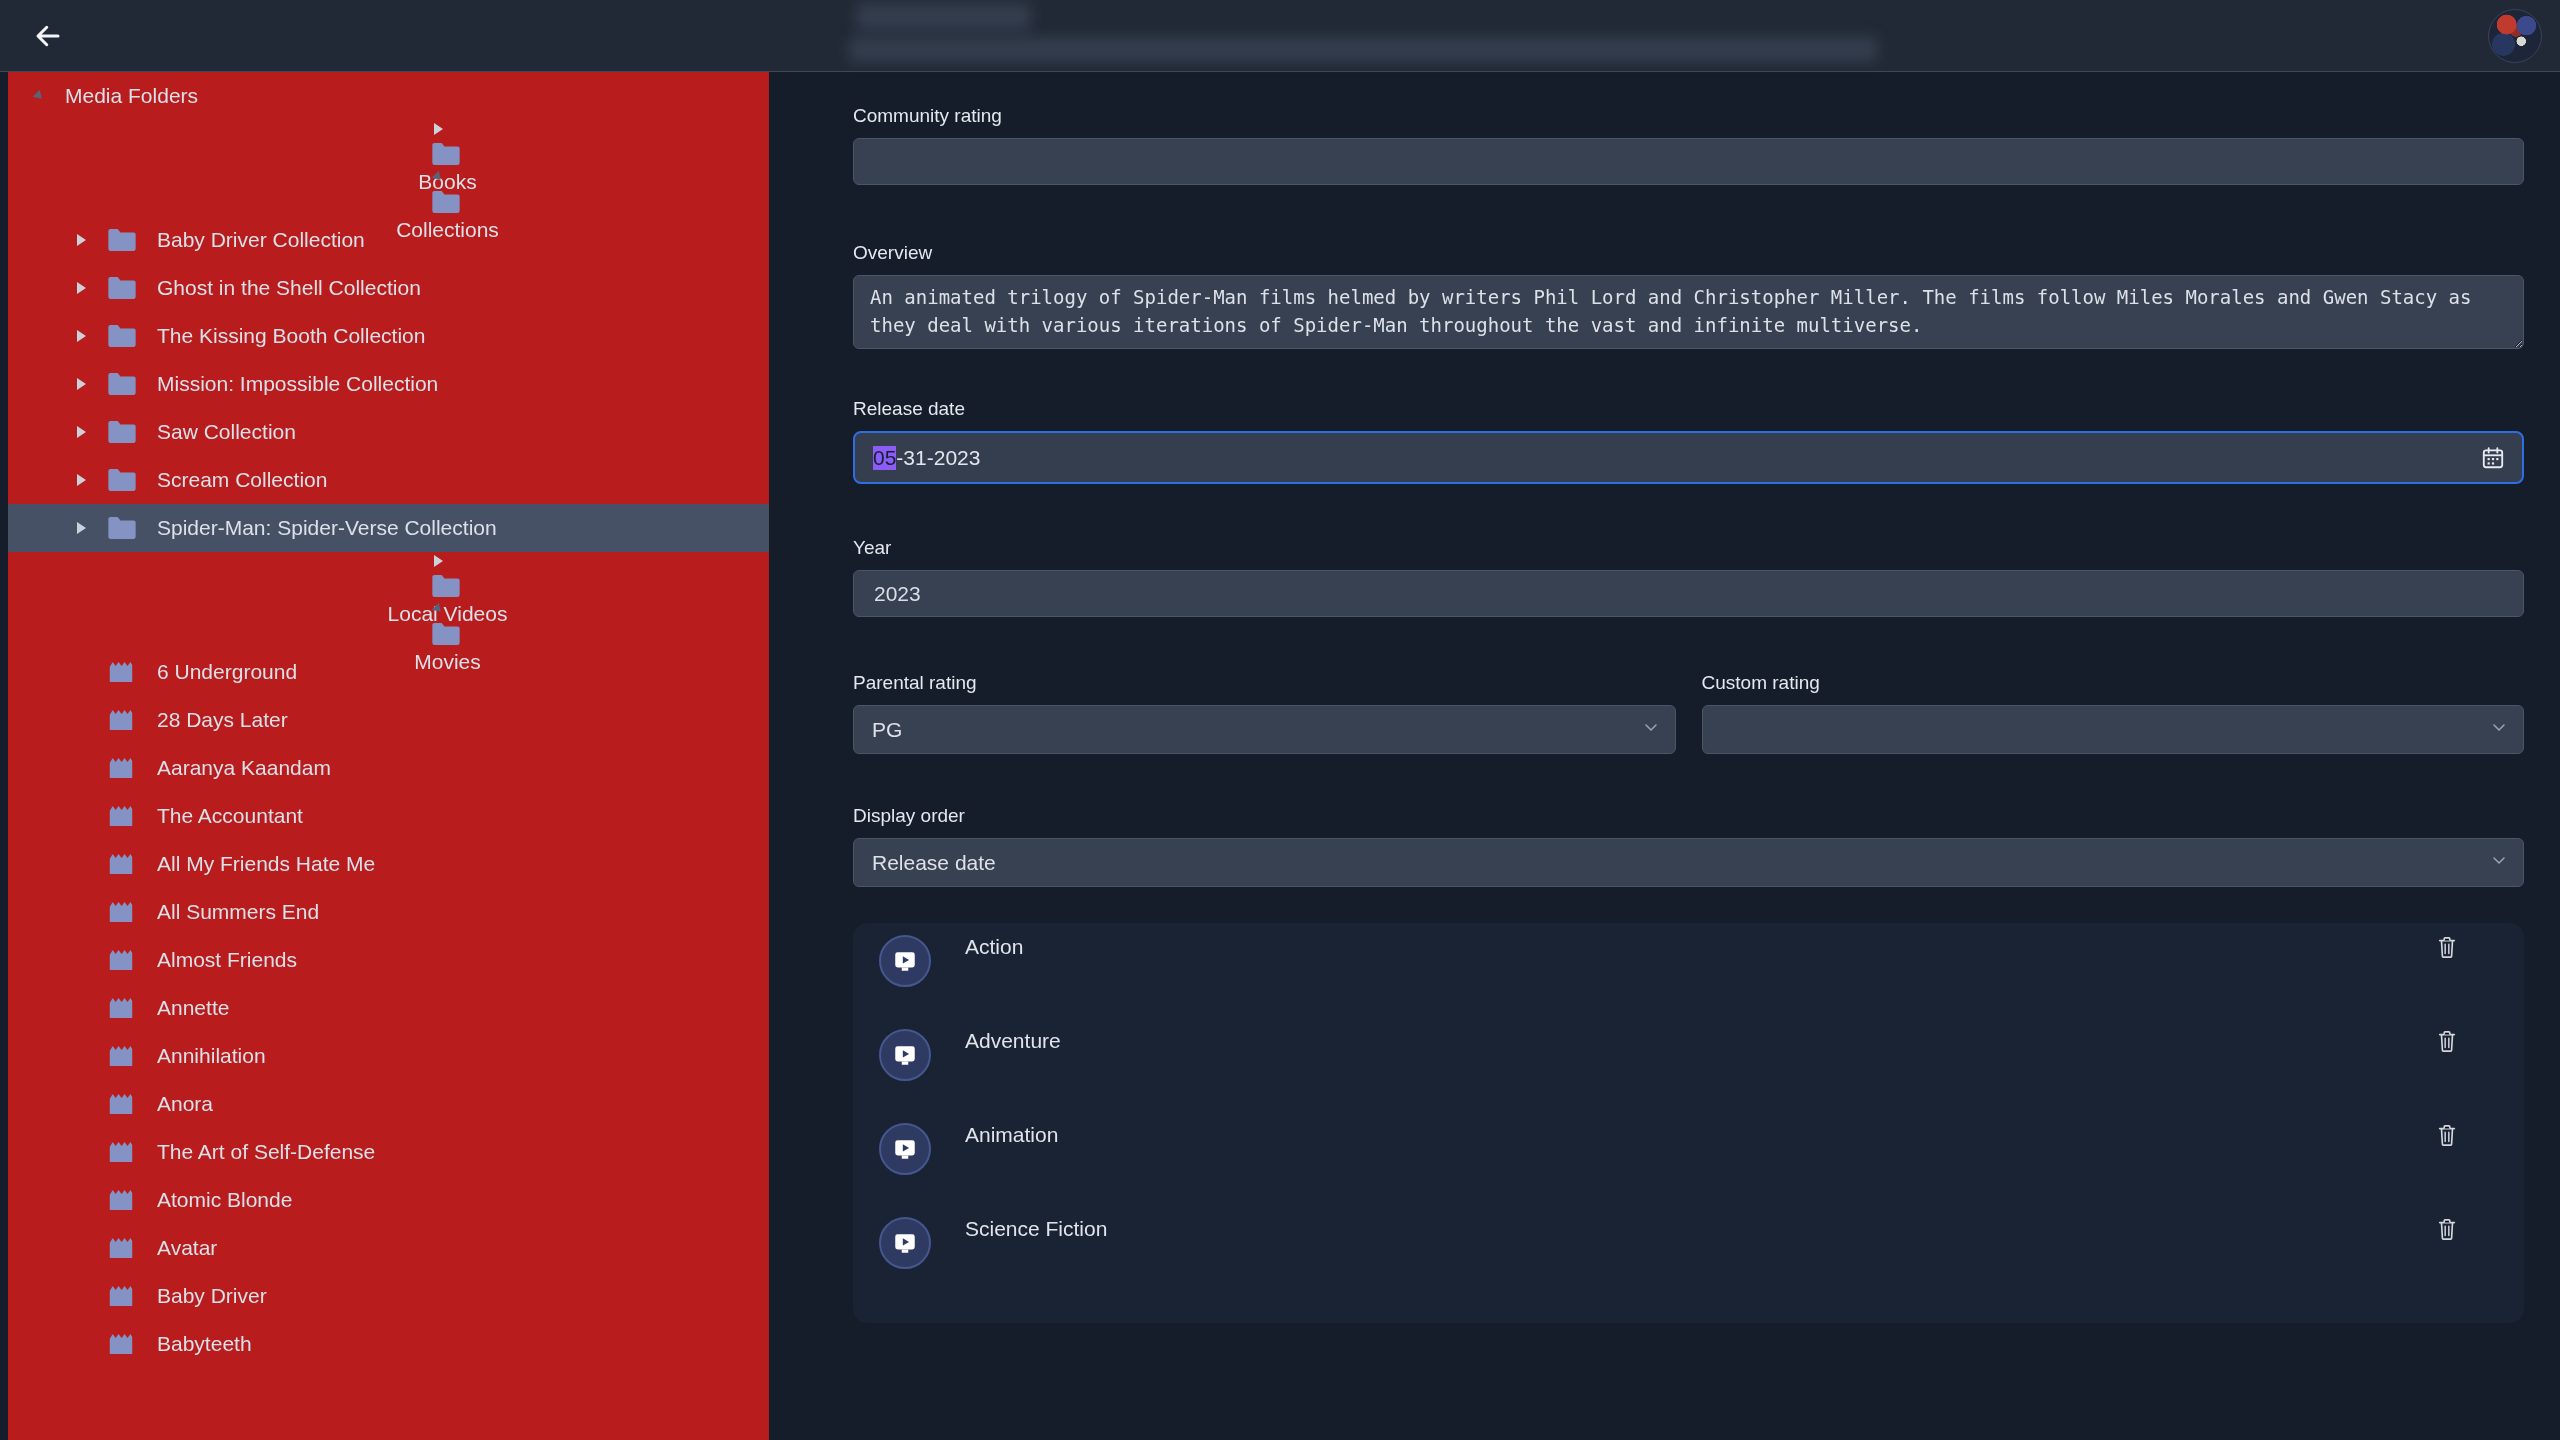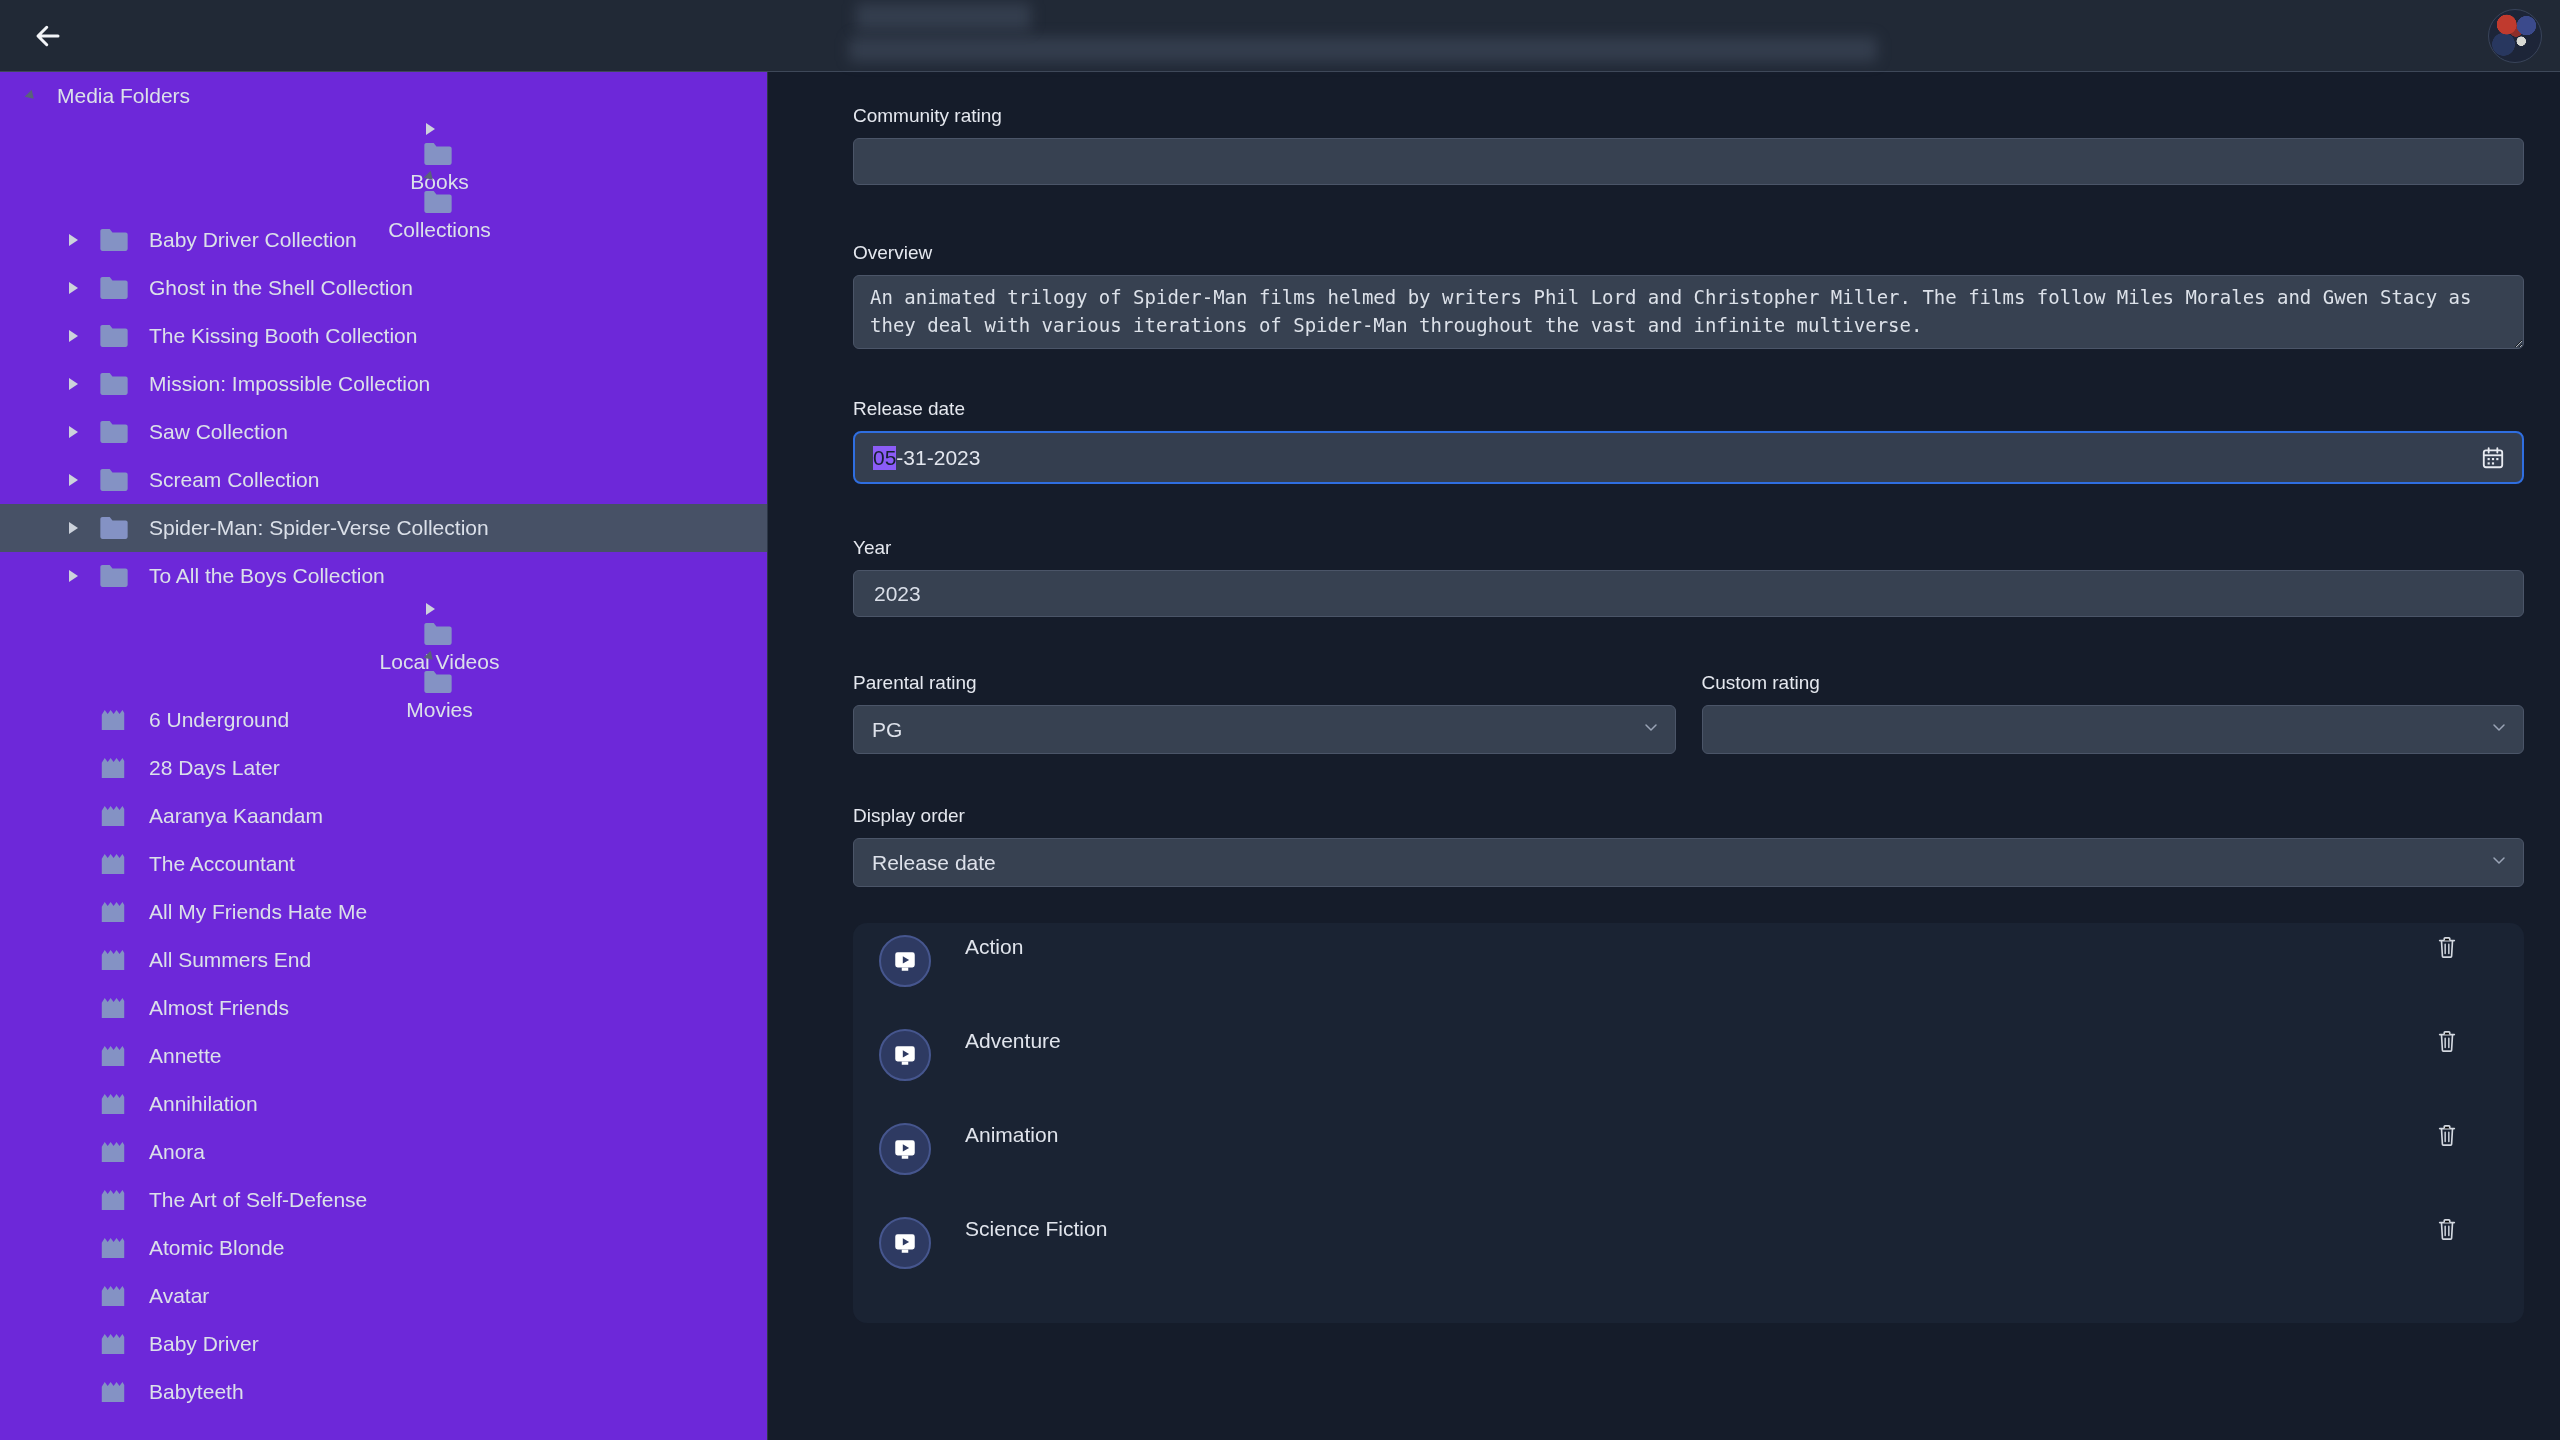--- a/index.html
+++ b/index.html
@@ -29,22 +29,22 @@
       radial-gradient(circle at 34% 28%, #c03a2e 0 19%, rgba(0,0,0,0) 20%),
       radial-gradient(circle at 62% 60%, #d8d9d3 0 10%, rgba(0,0,0,0) 11%),
       radial-gradient(circle at 72% 30%, #3b4a8c 0 18%, rgba(0,0,0,0) 19%),
       radial-gradient(circle at 28% 66%, #28375f 0 22%, rgba(0,0,0,0) 23%),
       radial-gradient(circle at 52% 40%, #8e2e2a 0 14%, rgba(0,0,0,0) 15%),
       #1d2538;
   }
 
   
   .sidebar {
-    position:absolute; left:0; top:72px; width:768px; bottom:0;
-    background:#6d28d9; border-right:1px solid #2c3646; overflow:hidden;
+    position:absolute; left:8px; top:72px; width:768px; bottom:0;
+    background:#b91c1c; border-right:1px solid #2c3646; overflow:hidden;
   }
   .tree-row {
     height:48px; display:flex; align-items:center; cursor:pointer;
     font-size:21px; color:#dbe0e9; white-space:nowrap;
   }
   .tree-row.selected { background:#475166; }
   .tree-row .caret-box { width:18px; height:18px; flex:0 0 18px; display:flex; align-items:center; justify-content:center; }
   .caret-collapsed {
     width:0; height:0; border-left:9px solid #ccd2db;
     border-top:6px solid transparent; border-bottom:6px solid transparent;
@@ -228,31 +228,20 @@
       <div class="tree-row lvl2 selected">
         <span class="caret-box">
           <span class="caret-collapsed"></span>
         </span>
         <span class="tree-icon">
           <svg width="32" height="26" viewBox="0 0 24 20">
             <path d="M1.5 3.2c0-.9.7-1.6 1.6-1.6h5.6l2.1 2.6h10.1c.9 0 1.6.7 1.6 1.6v11c0 .9-.7 1.6-1.6 1.6H3.1c-.9 0-1.6-.7-1.6-1.6V3.2z" fill="#8492c4"></path>
           </svg>
         </span>
         <span class="tree-label">Spider-Man: Spider-Verse Collection</span>
-      </div>
-      <div class="tree-row lvl2">
-        <span class="caret-box">
-          <span class="caret-collapsed"></span>
-        </span>
-        <span class="tree-icon">
-          <svg width="32" height="26" viewBox="0 0 24 20">
-            <path d="M1.5 3.2c0-.9.7-1.6 1.6-1.6h5.6l2.1 2.6h10.1c.9 0 1.6.7 1.6 1.6v11c0 .9-.7 1.6-1.6 1.6H3.1c-.9 0-1.6-.7-1.6-1.6V3.2z" fill="#8492c4"></path>
-          </svg>
-        </span>
-        <span class="tree-label">To All the Boys Collection</span>
       </div>
       <div class="tree-row lvl1">
         <span class="caret-box">
           <span class="caret-collapsed"></span>
         </span>
         <span class="tree-icon">
           <svg width="32" height="26" viewBox="0 0 24 20">
             <path d="M1.5 3.2c0-.9.7-1.6 1.6-1.6h5.6l2.1 2.6h10.1c.9 0 1.6.7 1.6 1.6v11c0 .9-.7 1.6-1.6 1.6H3.1c-.9 0-1.6-.7-1.6-1.6V3.2z" fill="#8492c4"></path>
           </svg>
         </span>

